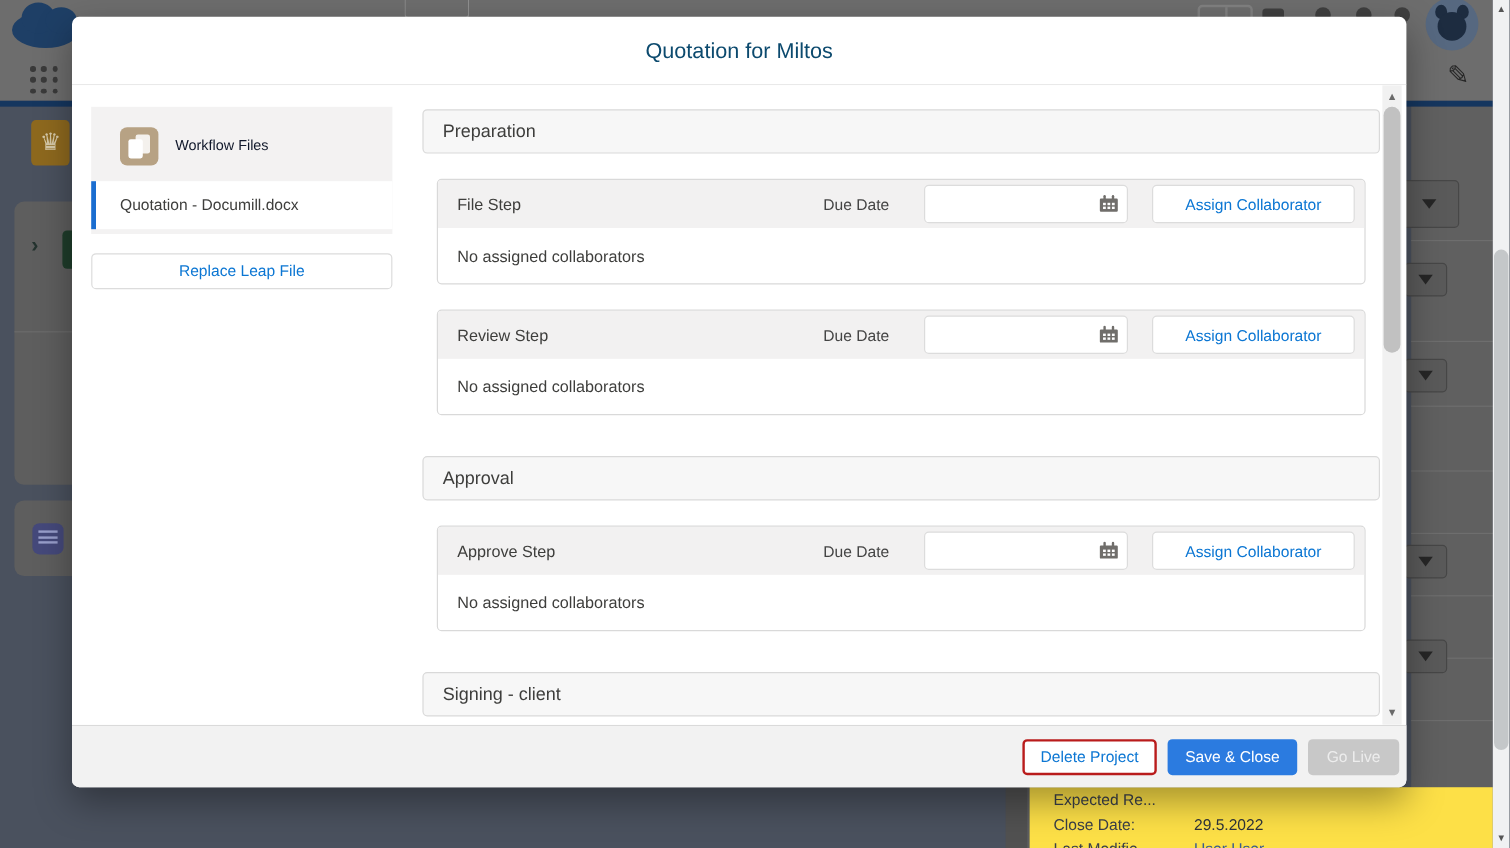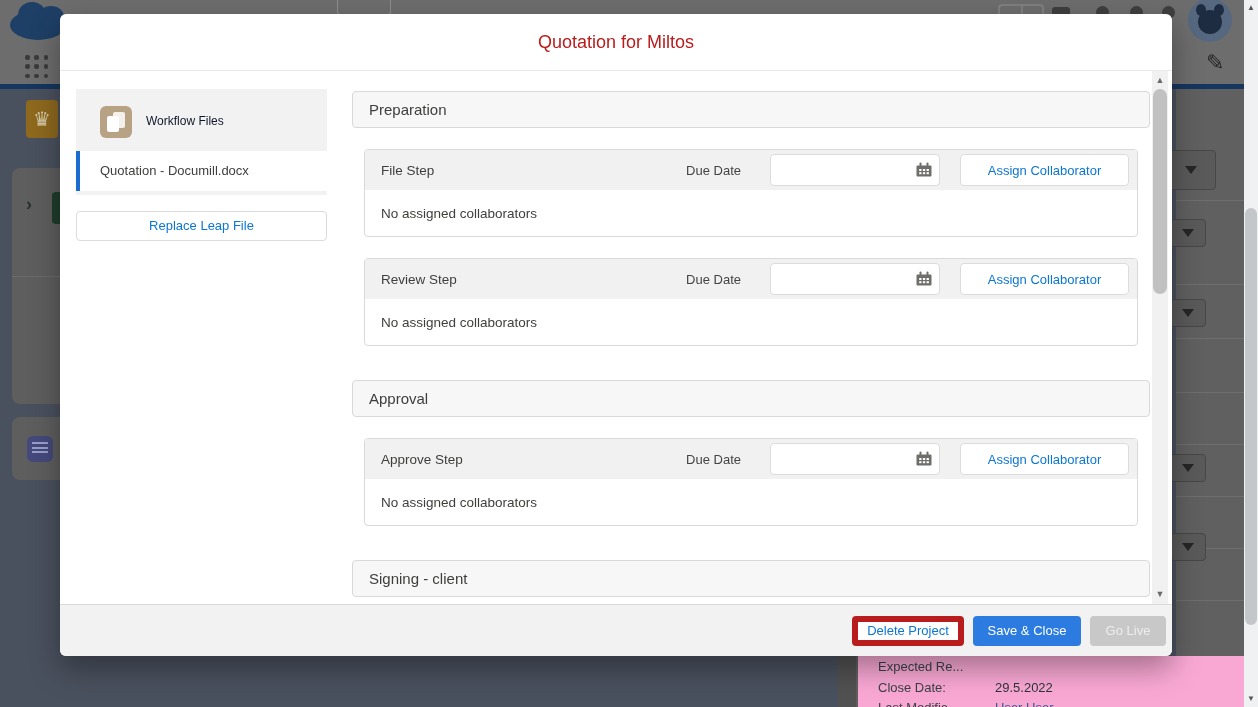--- a/index.html
+++ b/index.html
@@ -35,35 +35,35 @@
                 color:#d6c9a8; font-size:20px; text-align:center; line-height:38px; }
   .cardA { left:12px; top:168px; width:120px; height:236px; background:#5e5e5e; border-radius:8px; }
   .cardA .sep { position:absolute; left:0; top:108px; width:100%; height:1px; background:#6b6b6b; }
   .chev { position:absolute; left:14px; top:26px; font-size:18px; font-weight:bold; color:#24332f; }
   .green-sq { position:absolute; left:40px; top:24px; width:30px; height:32px; background:#1f3d2b; border-radius:4px; }
   .cardB { left:12px; top:417px; width:120px; height:63px; background:#5e5e5e; border-radius:8px; }
   .purple-sq { position:absolute; left:15px; top:19px; width:26px; height:26px; background:#45497b; border-radius:6px; padding:6px 5px; }
   .purple-sq b { display:block; height:2px; margin-bottom:2.5px; background:#989ecb; }
   .bottom-strip { left:838px; top:656px; width:18px; height:51px; background:#515151; }
   .bottom-div { left:856px; top:656px; width:2px; height:51px; background:#5e5e5e; }
-  .detail-panel { left:858px; top:656px; width:386px; height:51px; background:#f9a8d4; font-size:13px; }
+  .detail-panel { left:858px; top:656px; width:386px; height:51px; background:#fde047; font-size:13px; }
   .detail-row { position:absolute; left:20px; width:360px; height:18px; }
   .detail-row .lb { position:absolute; left:0; color:#3b4049; }
   .detail-row .vl { position:absolute; left:117px; color:#2f343b; }
   .detail-row .vl.link { color:#3b5c8e; text-decoration:underline; }
 
   
   .page-sb { left:1244px; top:0; width:14px; height:707px; background:#f0f1f2; }
   .page-sb .arr { position:absolute; left:0; width:14px; text-align:center; font-size:8px; color:#555; }
   .page-sb .thumb { position:absolute; left:1px; top:208px; width:12px; height:417px; background:#c4c7c9; border-radius:6px; }
 
   
   #modal { position:absolute; left:60px; top:14px; width:1112px; height:642px; background:#fff;
            border-radius:6px; box-shadow:0 12px 30px rgba(0,0,0,.35); }
-  .m-title { height:57px; line-height:57px; text-align:center; font-size:18px; color:#b91c1c;
+  .m-title { height:57px; line-height:57px; text-align:center; font-size:18px; color:#0c4a6e;
              border-bottom:1px solid #e9e9e9; border-radius:6px 6px 0 0; }
   .m-body { position:relative; height:533px; overflow:hidden; }
   .wf-block { left:16px; top:18px; width:251px; height:106px; background:#f3f2f2; }
   .wf-icon { position:absolute; left:24px; top:17px; width:32px; height:32px; background:#b7a284; border-radius:6px; }
   .wf-title { position:absolute; left:70px; top:25px; font-size:12px; color:#0f172a; }
   .wf-file { position:absolute; left:0; top:62px; width:251px; height:40px; background:#fff;
              border-left:4px solid #1a6dd0; line-height:40px; padding-left:20px; font-size:13px; color:#3e3e3c; cursor:pointer; }
   .wf-replace { left:16px; top:140px; width:251px; height:30px; background:#fff; border:1px solid #dcdcdc;
                 border-radius:4px; color:#0b76d3; font-size:13px; text-align:center; line-height:28px; cursor:pointer; }
   .sec { left:292px; width:798px; height:37px; background:#f7f7f7; border:1px solid #d9d9d9; border-radius:4px;
@@ -78,21 +78,21 @@
   .cal-btn { position:absolute; right:8px; top:8px; width:16px; height:16px; cursor:pointer; }
   .assign-btn { width:169px; height:32px; background:#fff; border:1px solid #dcdcdc; border-radius:4px;
                 color:#0b76d3; font-size:13px; cursor:pointer; }
   .step-body { line-height:47px; padding-left:16px; font-size:13.5px; color:#3e3e3c; }
   .m-sb { left:1092px; top:0; width:16px; height:533px; background:#f1f1f1; }
   .m-sb .arr { position:absolute; left:0; width:16px; text-align:center; font-size:9px; color:#6a6a6a; }
   .m-sb .thumb { position:absolute; left:1px; top:18px; width:14px; height:205px; background:#c1c1c1; border-radius:7px; }
   .m-footer { height:52px; background:#f2f2f2; border-top:1px solid #dadada; border-radius:0 0 6px 6px;
               display:flex; justify-content:flex-end; align-items:center; gap:9px; padding-right:6px; }
   .btn { height:30px; border-radius:4px; font-size:13px; font-family:"Liberation Sans",sans-serif; cursor:pointer; }
-  .btn-delete { width:112px; background:#fff; border:6px solid #b91c1c; color:#0b76d3; }
+  .btn-delete { width:112px; background:#fff; border:2px solid #b91c1c; color:#0b76d3; }
   .btn-save { width:108px; background:#2b7be0; border:none; color:#fff; }
   .btn-golive { width:76px; background:#c8c8c8; border:none; color:#ededed; }
 </style>
 </head>
 <body>
 
 <div id="stage">
 
   <div id="backdrop">
     <div class="abs bg-header"></div>

